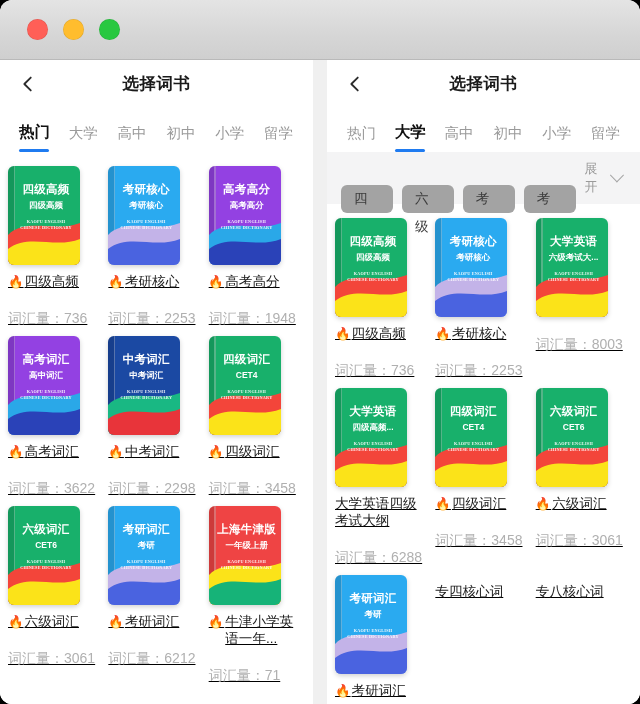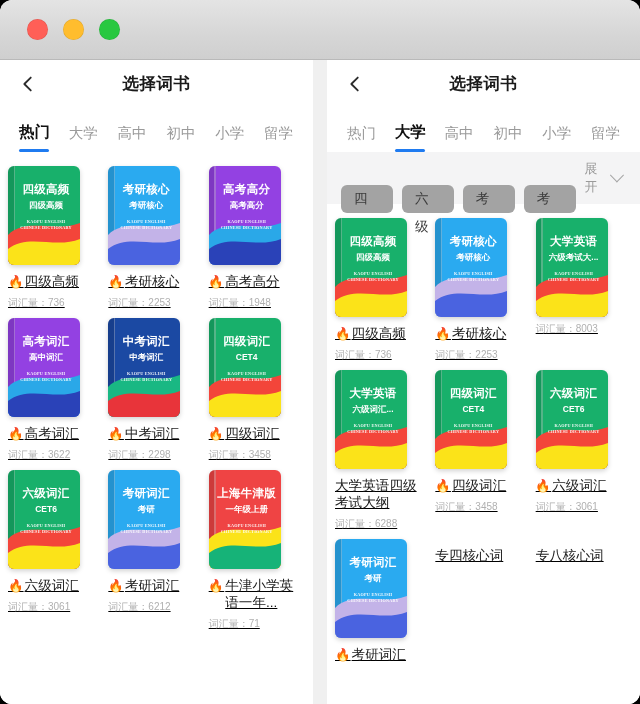--- a/index.html
+++ b/index.html
@@ -116,21 +116,21 @@
     font-size:4.2px;font-weight:700;margin-top:9px;line-height:1.55;
     letter-spacing:.25px;font-family:"Liberation Serif","DejaVu Serif",serif;
     opacity:.92;
   }
   .cap{
     margin-top:9px;font-size:13.6px;color:#1b1b1b;line-height:1.25;
     display:flex;align-items:flex-start;gap:1px;max-width:95px;
   }
   .cap .fire{font-size:12.5px;line-height:1.3;flex:0 0 auto;}
   .cap .nm{font-weight:400;}
-  .count{margin-top:5px;font-size:10px;color:#b0b0b0;}
+  .count{margin-top:19px;font-size:14px;color:#b0b0b0;}
 </style>
 </head>
 <body>
 
 <div class="window">
 
   <div class="titlebar">
     <div class="lights">
       <span class="light red"></span>
       <span class="light yellow"></span>
@@ -420,21 +420,21 @@
             </div>
             <div class="card">
               <div class="cover" style="background:#18b06b">
                 <div class="spine"></div>
                 <svg class="wave" viewBox="0 0 72 46" preserveAspectRatio="none">
                   <path d="M0 16 C18 -2 46 14 72 4 L72 46 L0 46 Z" fill="#f3453a"></path>
                   <path d="M0 30 C20 14 48 30 72 20 L72 46 L0 46 Z" fill="#fbe319"></path>
                 </svg>
                 <div class="txt">
                   <div class="t1">大学英语</div>
-                  <div class="t2">六级词汇...</div>
+                  <div class="t2">四级高频...</div>
                   <div class="t3">KAOPU ENGLISH<br>CHINESE DICTIONARY</div>
                 </div>
               </div>
               <div class="cap">
                 <span class="nm">大学英语四级考试大纲</span>
               </div>
               <div class="count">词汇量：6288</div>
             </div>
             <div class="card">
               <div class="cover" style="background:#18b06b">

